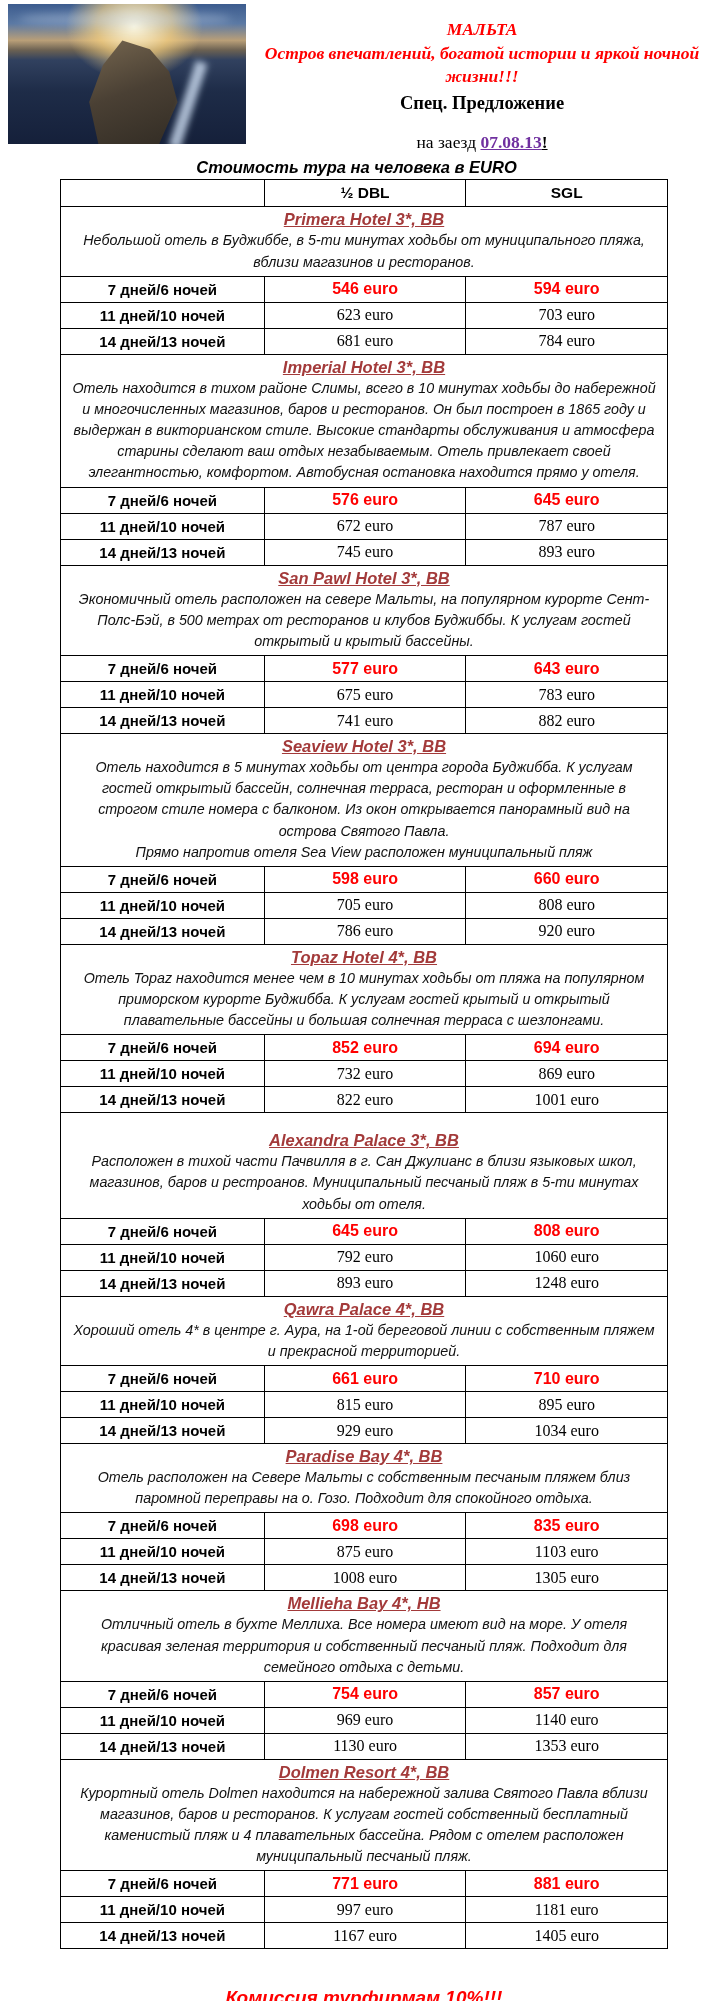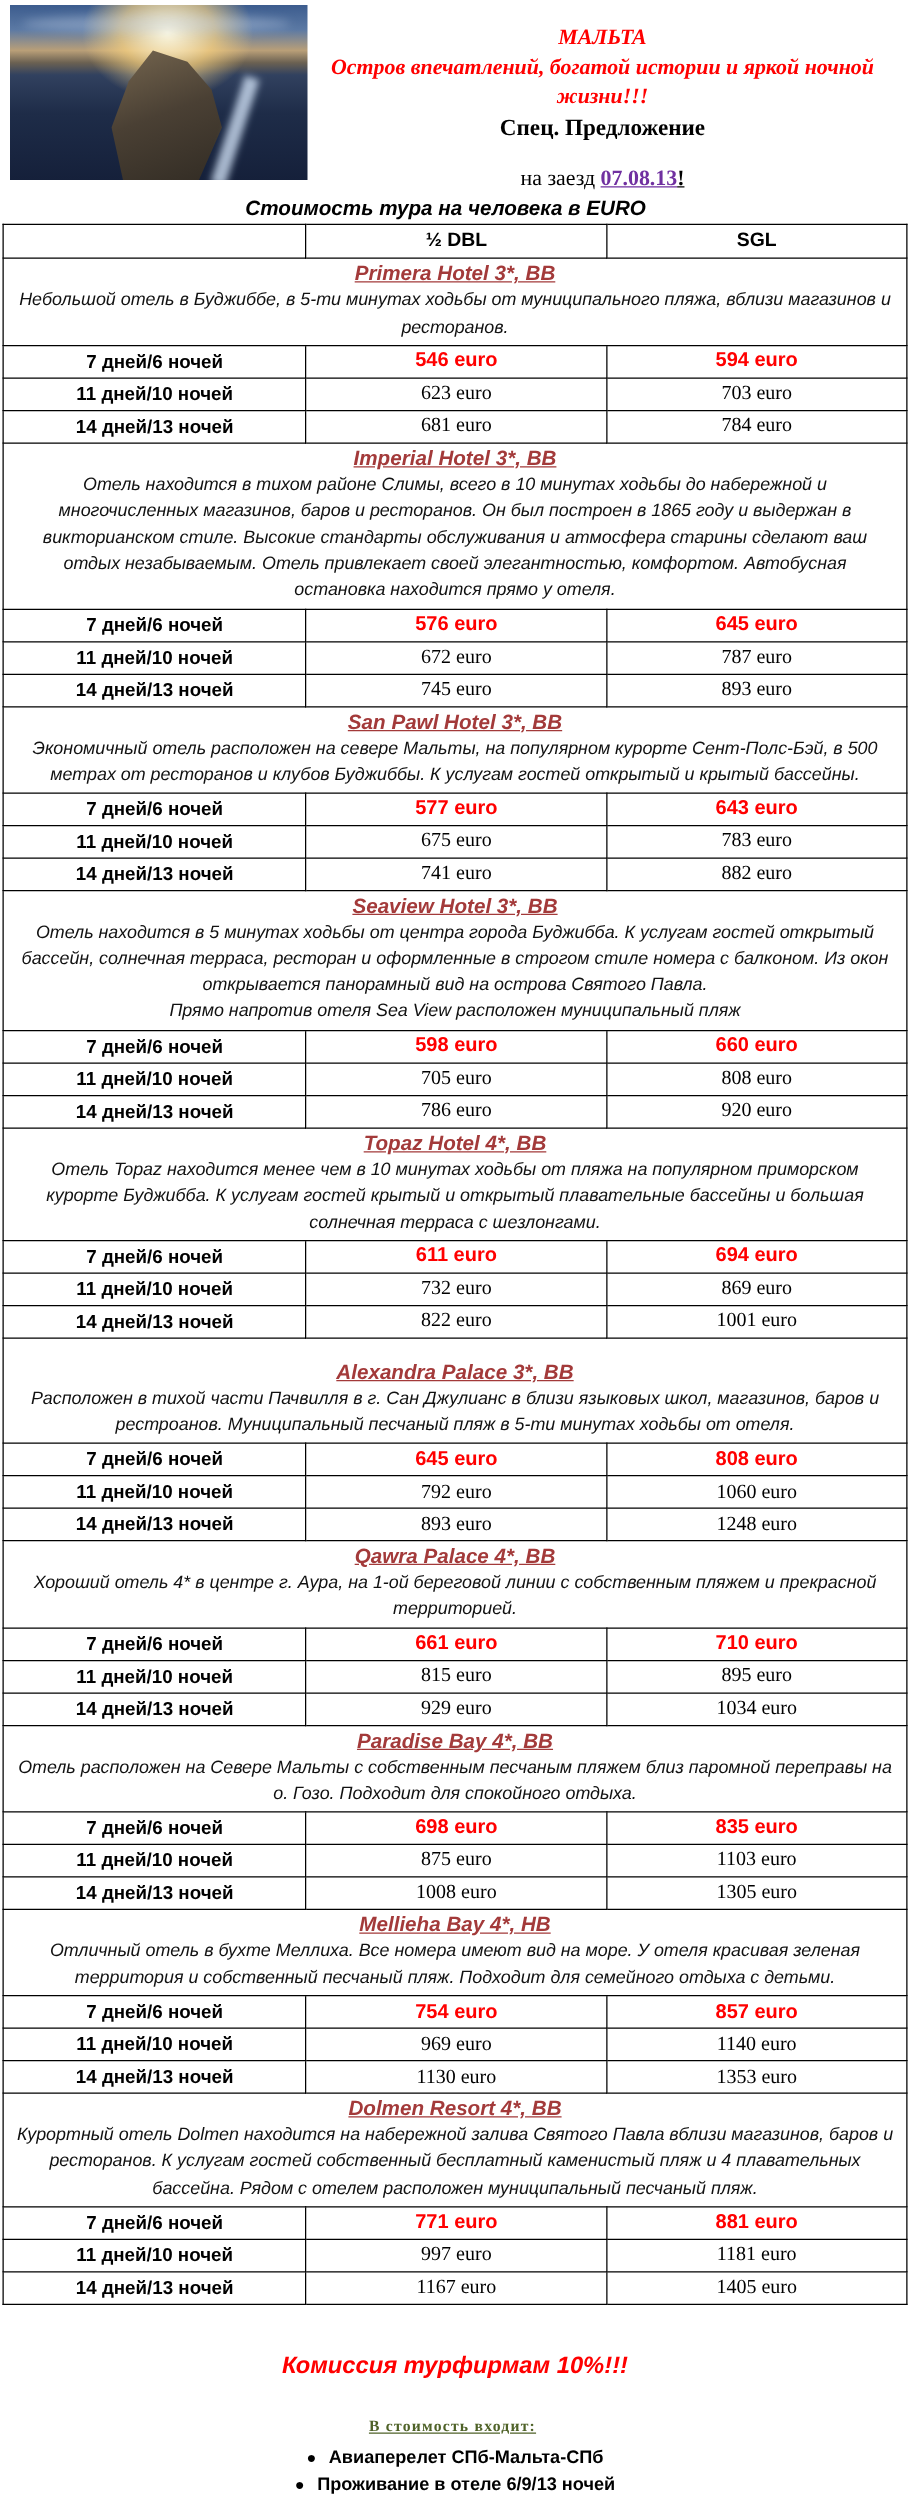--- a/index.html
+++ b/index.html
@@ -24,21 +24,21 @@
   .t-red{font-family:"Liberation Serif",serif;font-weight:bold;font-style:italic;
     color:#FF0000;font-size:17.5px;}
   .t-offer{font-family:"Liberation Serif",serif;font-weight:bold;font-size:18.5px;margin-top:2px;}
   .t-date{font-family:"Liberation Serif",serif;font-size:17.5px;margin-top:15px;}
   .t-date a{color:#7030A0;font-weight:bold;text-decoration:underline;cursor:pointer;}
   .t-date .bang{text-decoration:underline;font-weight:bold;}
 
   .caption{font-weight:bold;font-style:italic;font-size:16.5px;text-align:center;margin:4px 15px 2px 0;}
 
   
-  table{border-collapse:collapse;width:724px;margin:0 auto;table-layout:fixed;}
+  table{border-collapse:collapse;width:608px;margin:0 auto;table-layout:fixed;}
   td,th{border:1.6px solid #000;padding:0;}
   tr.cols th{height:26px;font-size:15.5px;font-weight:bold;}
   tr.cols th:first-child{width:33.4%;}
   td.hsec{padding:1px 10px 3px 10px;text-align:center;margin-top:18px;}
   .hname{color:#A33A3A;font-weight:bold;font-style:italic;font-size:16.5px;
     text-decoration:underline;display:inline-block;margin:2px 0 1px 0;}
   .hdesc{font-style:italic;font-size:14.3px;line-height:1.48;color:#111;}
   .spacer-top td.hsec{padding-top:16px;}
   tr.price td{height:25px;text-align:center;vertical-align:middle;}
   td.dur{font-weight:bold;font-size:15px;}
@@ -170,21 +170,21 @@
           <td class="pr">920 euro</td>
         </tr>
         <tr>
           <td colspan="3" class="hsec">
             <div><span class="hname">Topaz Hotel 4*, BB</span></div>
             <div class="hdesc">Отель Topaz находится менее чем в 10 минутах ходьбы от пляжа на популярном приморском курорте Буджибба. К услугам гостей крытый и открытый плавательные бассейны и большая солнечная терраса с шезлонгами.</div>
           </td>
         </tr>
         <tr class="price hl">
           <td class="dur">7 дней/6 ночей</td>
-          <td class="pr">611 euro</td>
+          <td class="pr">852 euro</td>
           <td class="pr">694 euro</td>
         </tr>
         <tr class="price ">
           <td class="dur">11 дней/10 ночей</td>
           <td class="pr">732 euro</td>
           <td class="pr">869 euro</td>
         </tr>
         <tr class="price ">
           <td class="dur">14 дней/13 ночей</td>
           <td class="pr">822 euro</td>

